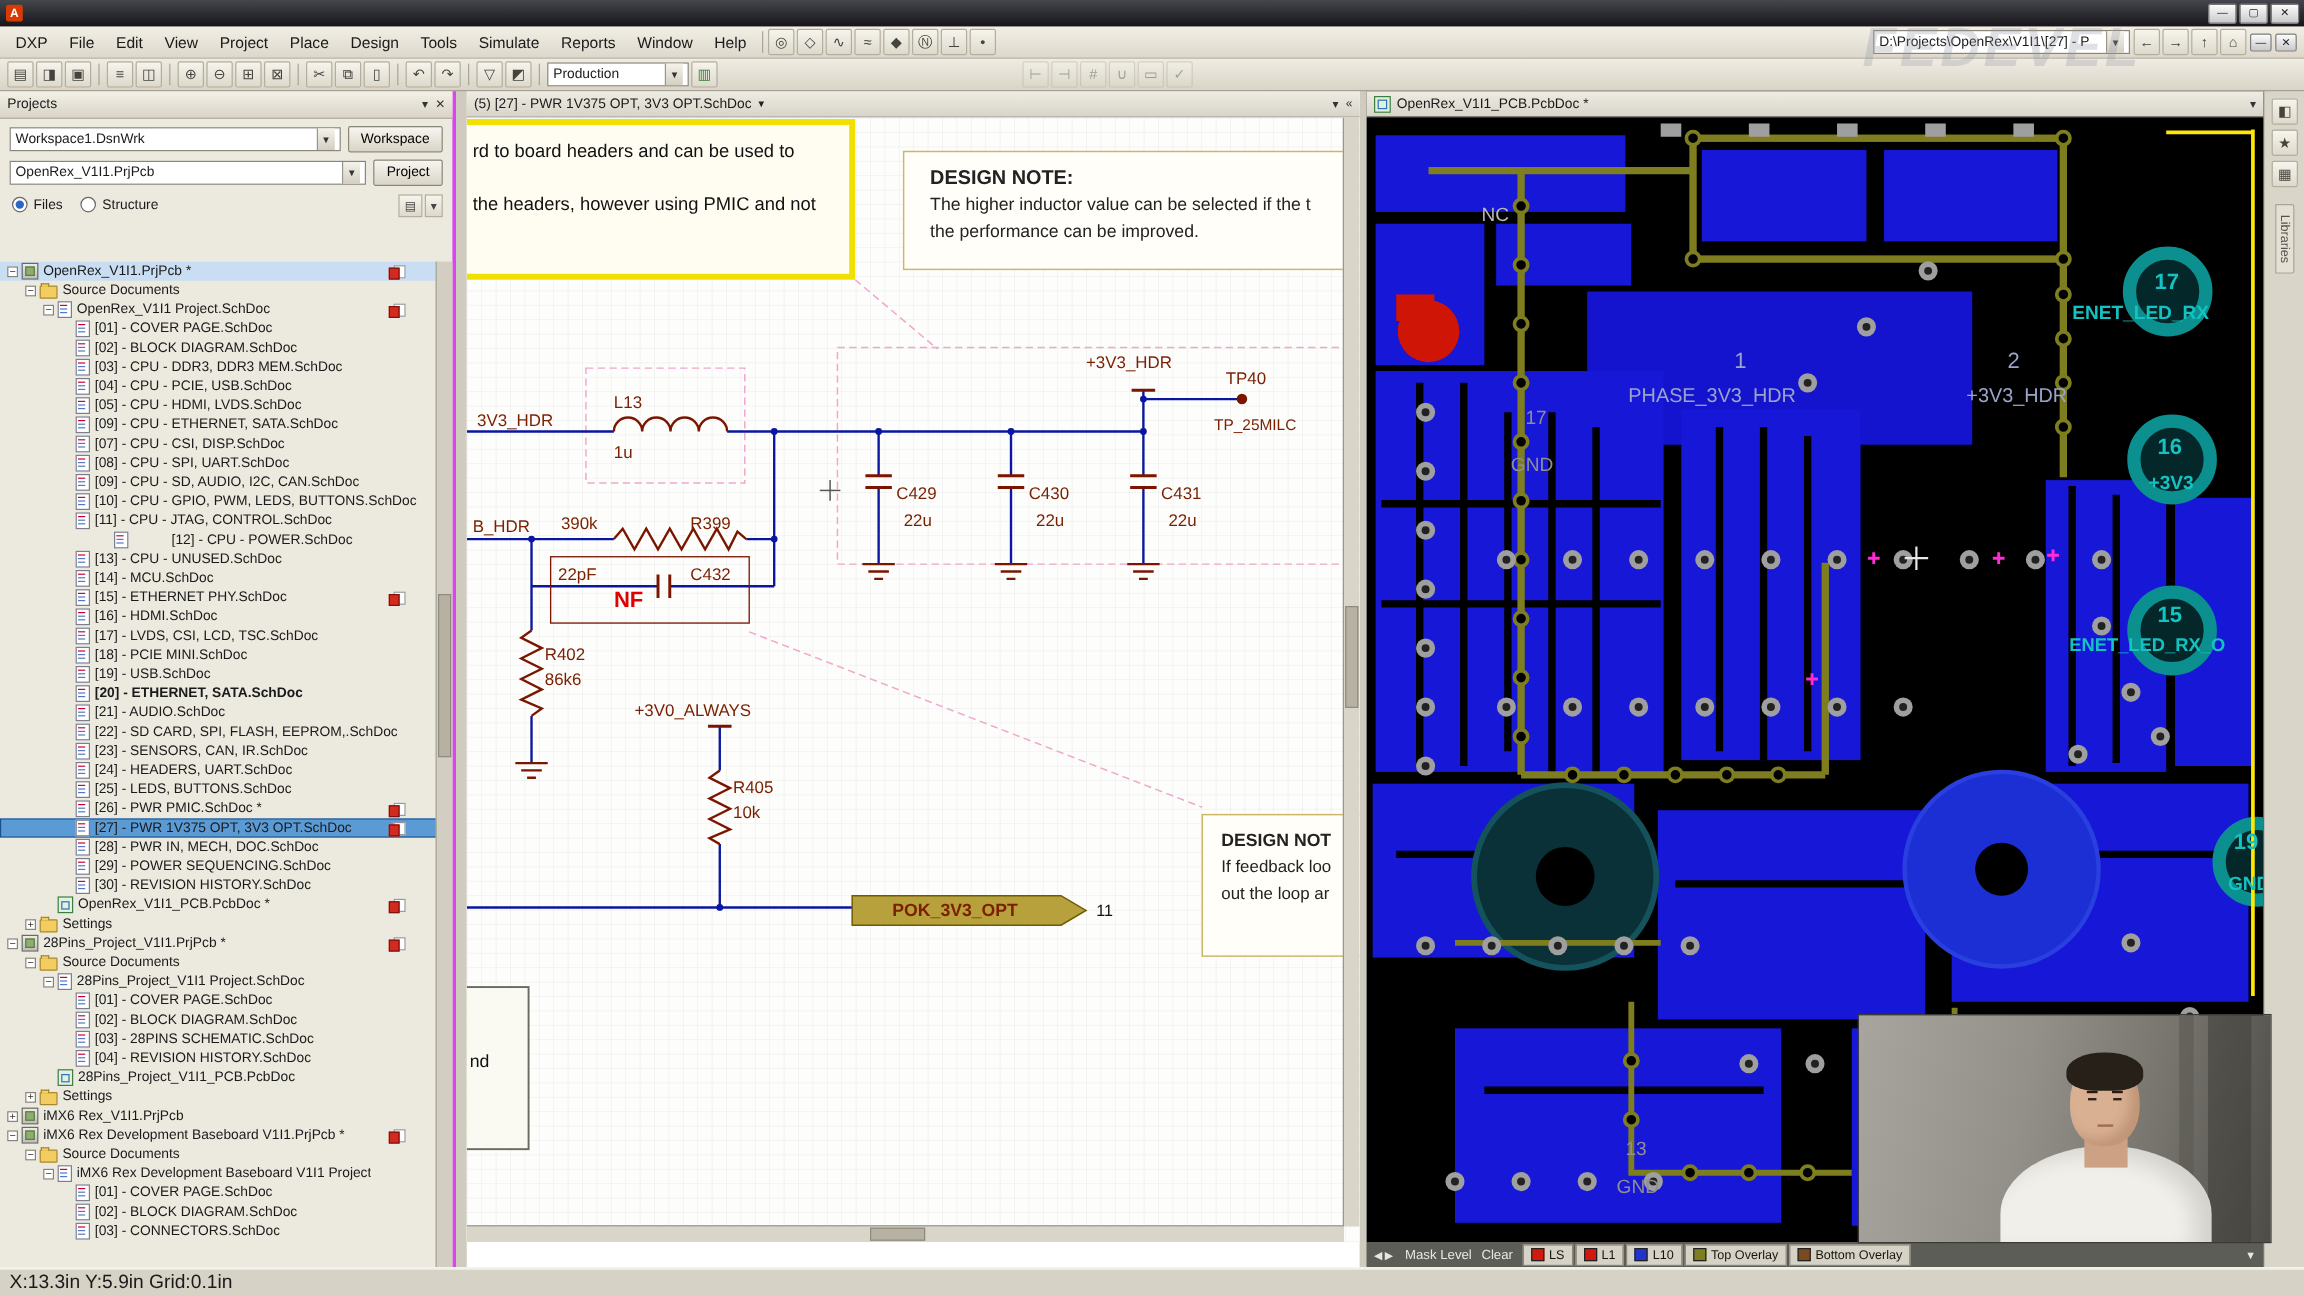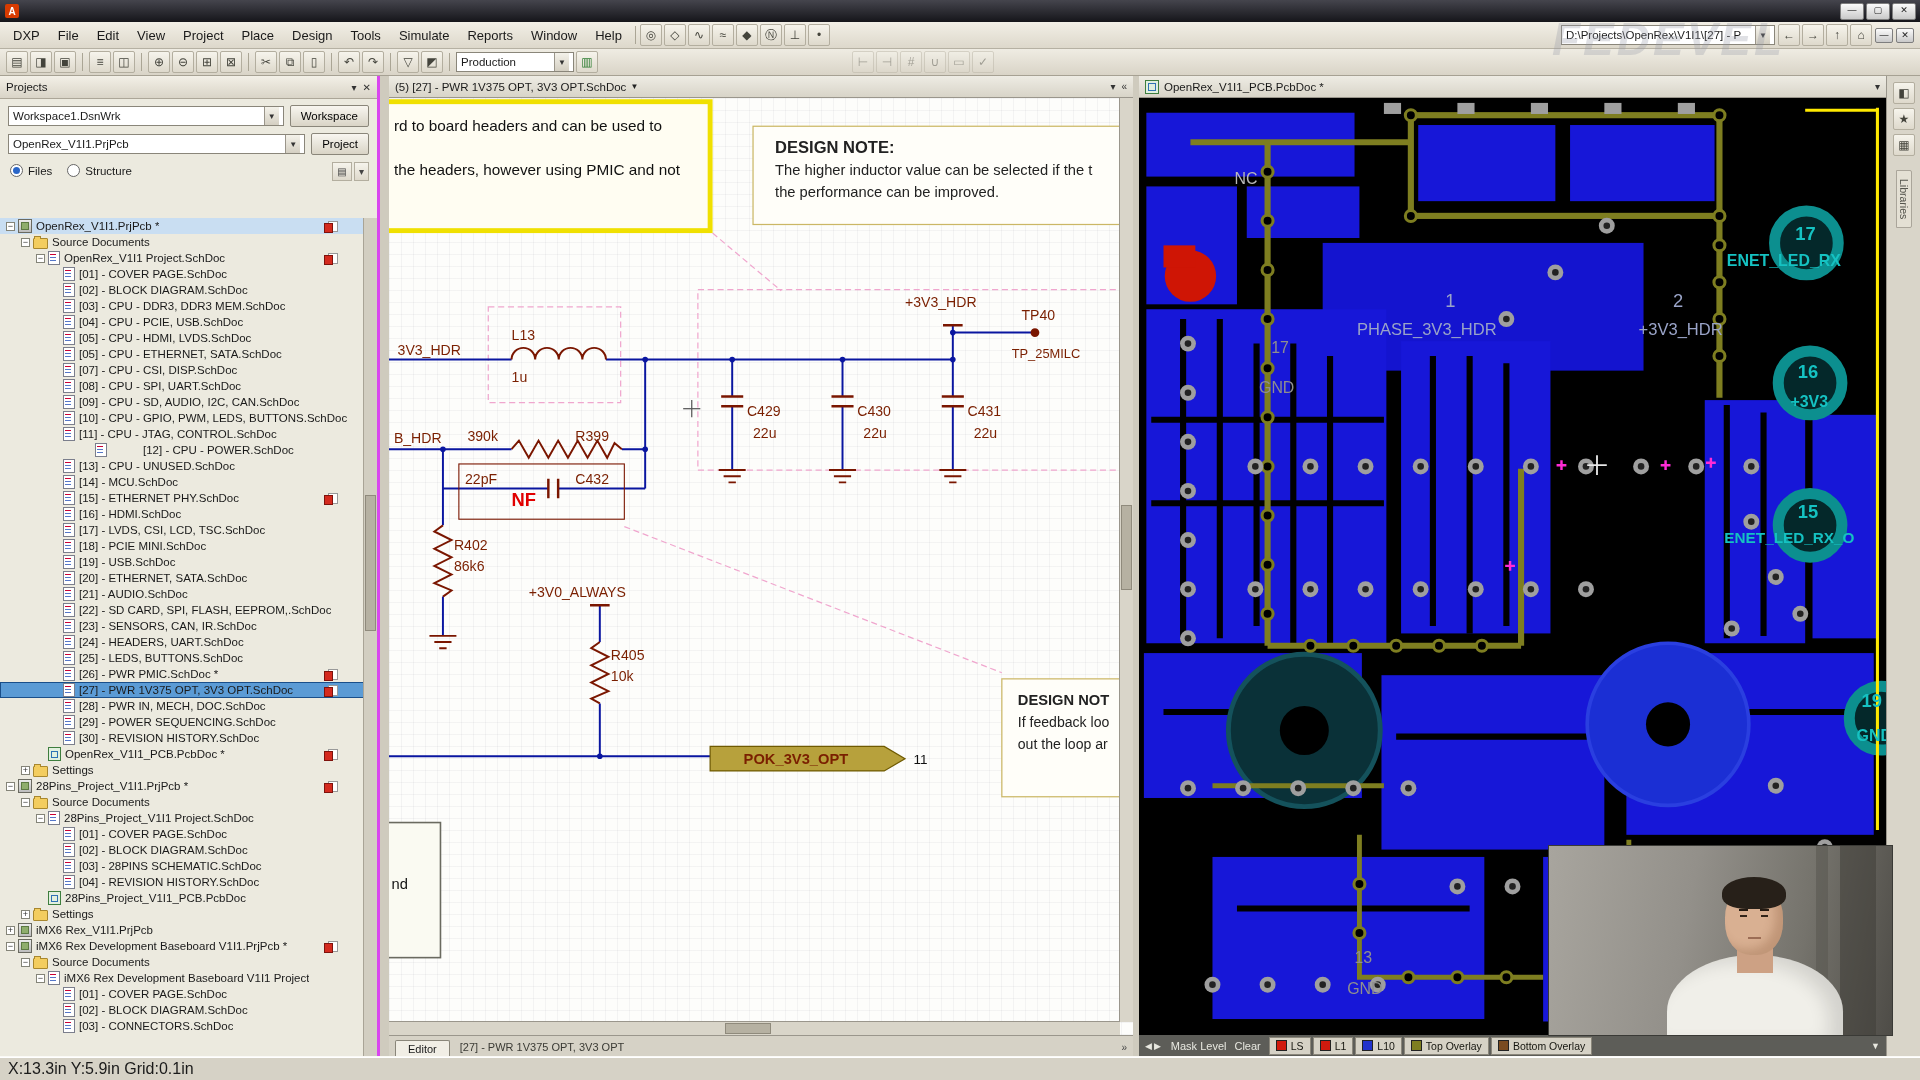--- a/index.html
+++ b/index.html
@@ -311,21 +311,21 @@
         <span class="tlabel">[04] - CPU - PCIE, USB.SchDoc</span>
       </div>
       <div class="trow" style="padding-left: 51px;">
         <span class="exp noexp"></span>
         <span class="ticon sheet"></span>
         <span class="tlabel">[05] - CPU - HDMI, LVDS.SchDoc</span>
       </div>
       <div class="trow" style="padding-left: 51px;">
         <span class="exp noexp"></span>
         <span class="ticon sheet"></span>
-        <span class="tlabel">[05] - CPU - ETHERNET, SATA.SchDoc</span>
+        <span class="tlabel">[09] - CPU - ETHERNET, SATA.SchDoc</span>
       </div>
       <div class="trow" style="padding-left: 51px;">
         <span class="exp noexp"></span>
         <span class="ticon sheet"></span>
         <span class="tlabel">[07] - CPU - CSI, DISP.SchDoc</span>
       </div>
       <div class="trow" style="padding-left: 51px;">
         <span class="exp noexp"></span>
         <span class="ticon sheet"></span>
         <span class="tlabel">[08] - CPU - SPI, UART.SchDoc</span>
@@ -379,21 +379,21 @@
       <div class="trow" style="padding-left: 51px;">
         <span class="exp noexp"></span>
         <span class="ticon sheet"></span>
         <span class="tlabel">[18] - PCIE MINI.SchDoc</span>
       </div>
       <div class="trow" style="padding-left: 51px;">
         <span class="exp noexp"></span>
         <span class="ticon sheet"></span>
         <span class="tlabel">[19] - USB.SchDoc</span>
       </div>
-      <div class="trow" style="padding-left: 51px;">
+      <div class="trow" style="padding-left: 51px; font-weight: bold;">
         <span class="exp noexp"></span>
         <span class="ticon sheet"></span>
         <span class="tlabel">[20] - ETHERNET, SATA.SchDoc</span>
       </div>
       <div class="trow" style="padding-left: 51px;">
         <span class="exp noexp"></span>
         <span class="ticon sheet"></span>
         <span class="tlabel">[21] - AUDIO.SchDoc</span>
       </div>
       <div class="trow" style="padding-left: 51px;">
@@ -654,25 +654,20 @@
         <line x1="247" y1="246" x2="247" y2="260"></line>
           <line x1="240" y1="253" x2="254" y2="253"></line>
       </g>
     </svg>
     <div class="hs">
         <div class="thumb"></div>
       </div>
     <div class="vsc">
         <div class="thumb"></div>
       </div>
-  </div>
-  <div class="edrow">
-    <span class="edtab">Editor</span>
-    <span class="eddoc">[27] - PWR 1V375 OPT, 3V3 OPT</span>
-    <span class="edchev">»</span>
   </div>
 </div>
 <div class="split2"></div>
 
 <div class="pcbcol">
   <div class="pcbbar">
     <span class="pcbdocicon"></span>
     <span class="tabtxt">OpenRex_V1I1_PCB.PcbDoc *</span>
     <span class="tbr-right">
         <span>▾</span>

